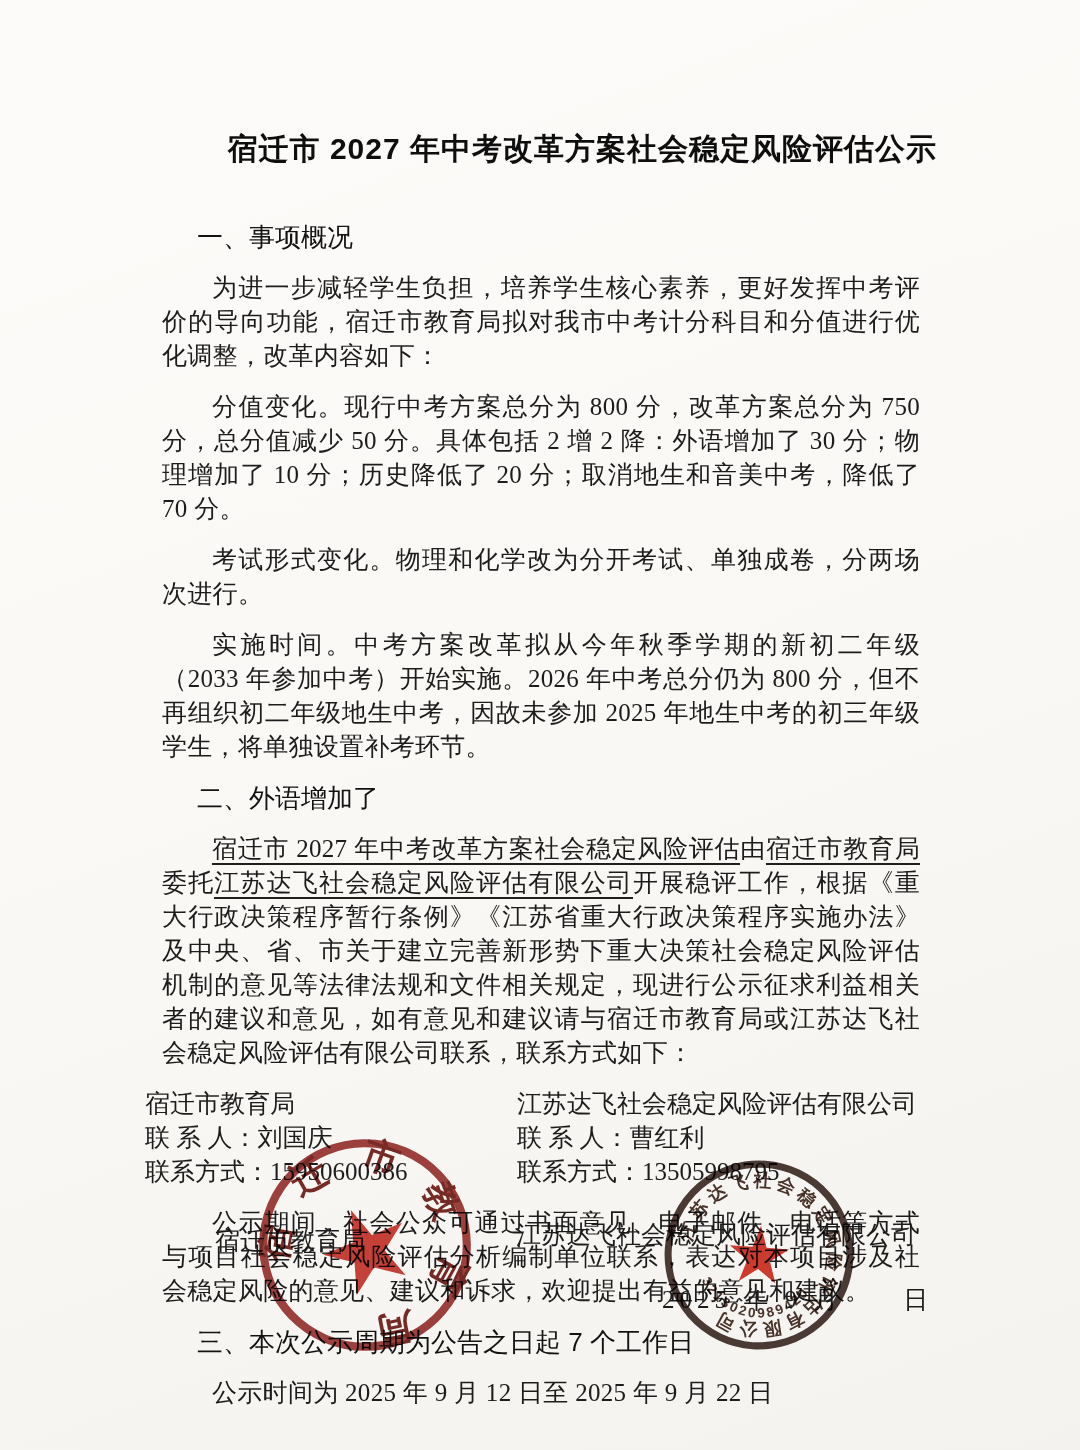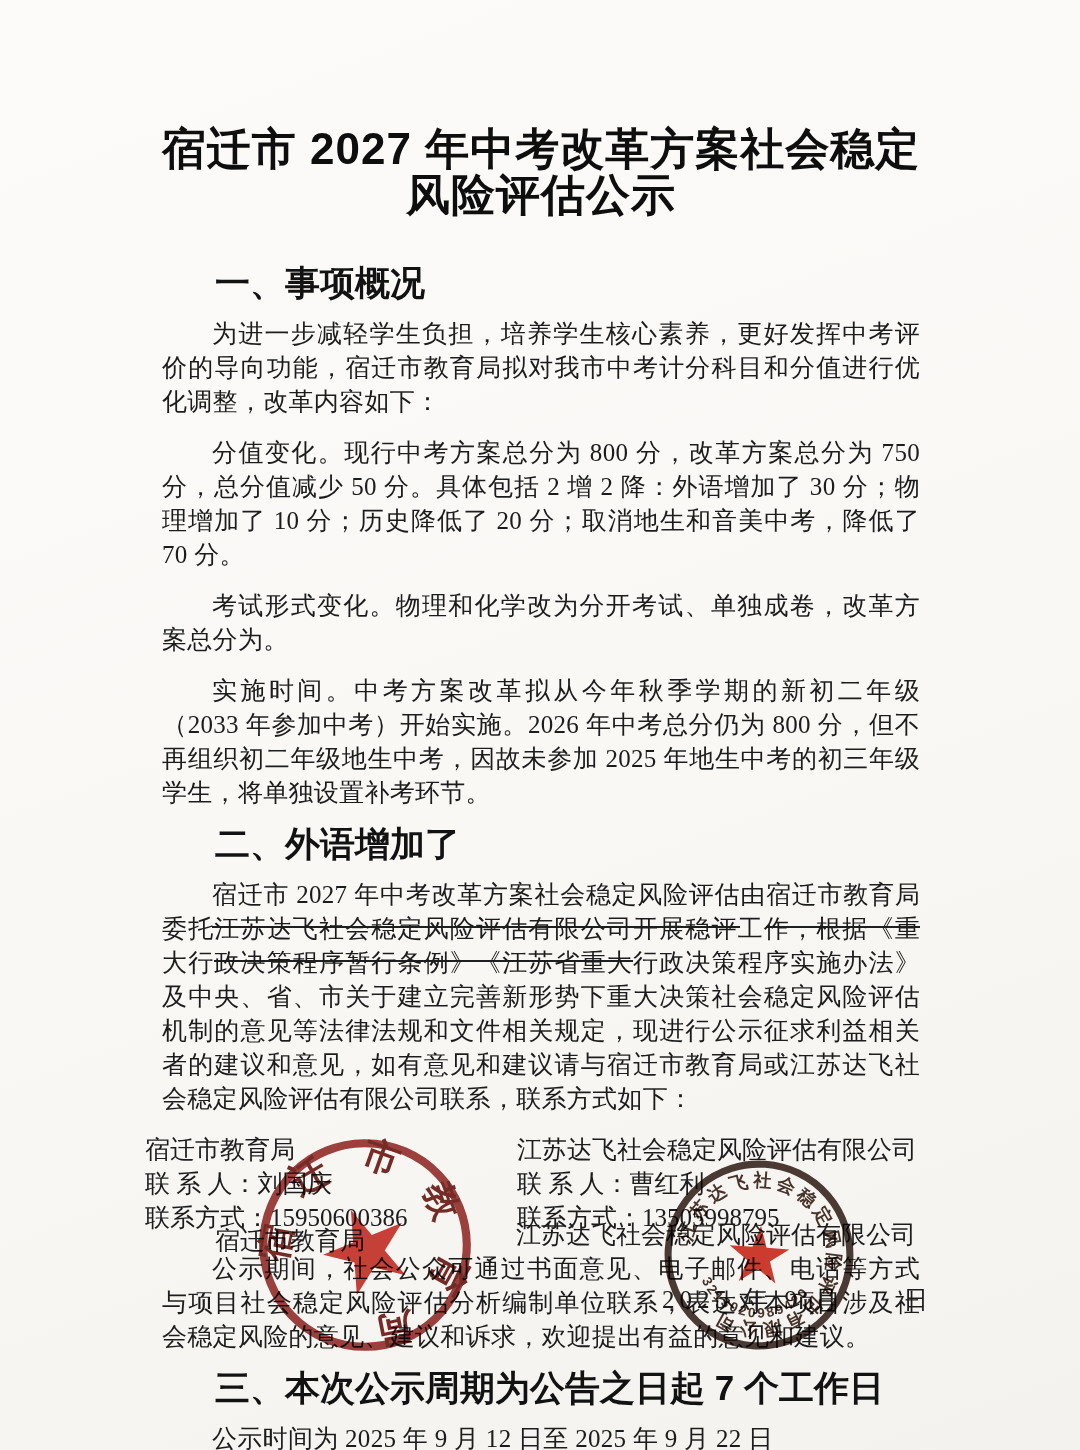--- a/index.html
+++ b/index.html
@@ -4,33 +4,33 @@
 <style>
   html,body{margin:0;padding:0;background:#e9e7e3;}
   .page{
     position:relative;width:1080px;height:1450px;margin:0 auto;
     background:linear-gradient(160deg,#fcfbf9 0%,#faf8f5 55%,#f4f2ee 100%);
     font-family:"Liberation Serif","DejaVu Serif",serif;
     color:#1c1c1c;overflow:hidden;
   }
   .content{position:absolute;left:145px;top:126px;width:792px;}
   .doc-title{
-    margin:0 0 48px 0;text-align:center;
+    margin:0 0 48px 0;text-align:right;
     font-family:"Liberation Sans","DejaVu Sans",sans-serif;
-    font-size:44px;line-height:46px;font-weight:900;color:#0e0e0e;letter-spacing:1px;
+    font-size:30px;line-height:46px;font-weight:900;color:#0e0e0e;letter-spacing:1px;
   }
   .heading{
     font-family:"Liberation Sans","DejaVu Sans",sans-serif;
-    font-weight:700;font-size:35px;line-height:34px;text-indent:2em;color:#121212;
+    font-weight:400;font-size:26px;line-height:34px;text-indent:2em;color:#121212;
   }
   .para{
     margin:17px;font-size:25px;line-height:34px;font-weight:500;
     text-align:justify;text-indent:2em;letter-spacing:.3px;
   }
-  .u{border-bottom:2px solid #1f1f1f;padding-bottom:18px;}
+  .u{border-bottom:2px solid #1f1f1f;padding-bottom:1px;}
   .contacts{display:flex;font-size:25px;line-height:34px;font-weight:500;}
   .contacts .col-left{width:372px;flex:0 0 372px;}
   .contacts .col-right{flex:1;}
   .sig{position:absolute;font-size:25px;font-weight:500;white-space:nowrap;}
   .sig-left{left:215px;top:1224px;}
   .sig-right{left:516px;top:1218px;}
   .sig-date{left:662px;top:1283px;letter-spacing:5px;}
   .stamp{position:absolute;mix-blend-mode:multiply;opacity:.92;pointer-events:none;}
   .stamp-left{left:250px;top:1130px;width:230px;height:230px;transform:rotate(-22deg);}
   .stamp-right{left:658px;top:1154px;width:202px;height:202px;transform:rotate(4deg);}
@@ -40,21 +40,21 @@
 
 <div class="page">
 
   <div class="content">
 
     <h1 class="doc-title">宿迁市 2027 年中考改革方案社会稳定风险评估公示</h1>
 
     <div class="heading">一、事项概况</div>
     <p class="para">为进一步减轻学生负担，培养学生核心素养，更好发挥中考评价的导向功能，宿迁市教育局拟对我市中考计分科目和分值进行优化调整，改革内容如下：</p>
     <p class="para">分值变化。现行中考方案总分为 800 分，改革方案总分为 750 分，总分值减少 50 分。具体包括 2 增 2 降：外语增加了 30 分；物理增加了 10 分；历史降低了 20 分；取消地生和音美中考，降低了 70 分。</p>
-    <p class="para">考试形式变化。物理和化学改为分开考试、单独成卷，改革方案总分为。</p>
+    <p class="para">考试形式变化。物理和化学改为分开考试、单独成卷，分两场次进行。</p>
     <p class="para">实施时间。中考方案改革拟从今年秋季学期的新初二年级（2033 年参加中考）开始实施。2026 年中考总分仍为 800 分，但不再组织初二年级地生中考，因故未参加 2025 年地生中考的初三年级学生，将单独设置补考环节。</p>
 
     <div class="heading">二、外语增加了</div>
     <p class="para"><span class="u">宿迁市 2027 年中考改革方案社会稳定风险评估</span><span>由</span><span class="u">宿迁市教育局</span><span>委托</span><span class="u">江苏达飞社会稳定风险评估有限公司</span><span>开展稳评工作，根据《重大行政决策程序暂行条例》《江苏省重大行政决策程序实施办法》及中央、省、市关于建立完善新形势下重大决策社会稳定风险评估机制的意见等法律法规和文件相关规定，现进行公示征求利益相关者的建议和意见，如有意见和建议请与宿迁市教育局或江苏达飞社会稳定风险评估有限公司联系，联系方式如下：</span></p>
 
     <div class="contacts">
       <div class="col-left">
         <div>宿迁市教育局</div>
         <div><span>联 系 人：</span><span>刘国庆</span></div>
         <div><span>联系方式：</span><span>15950600386</span></div>

